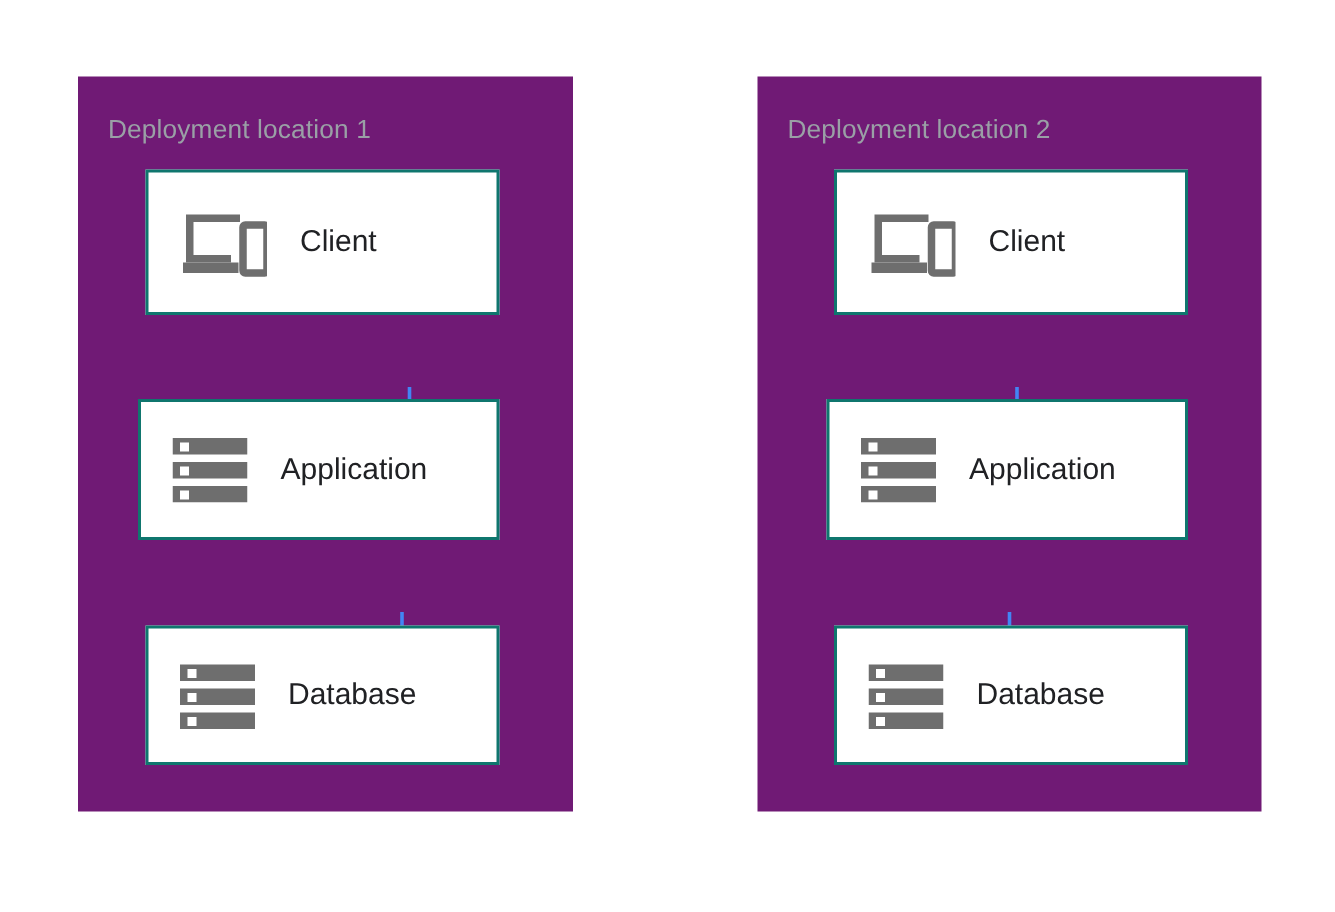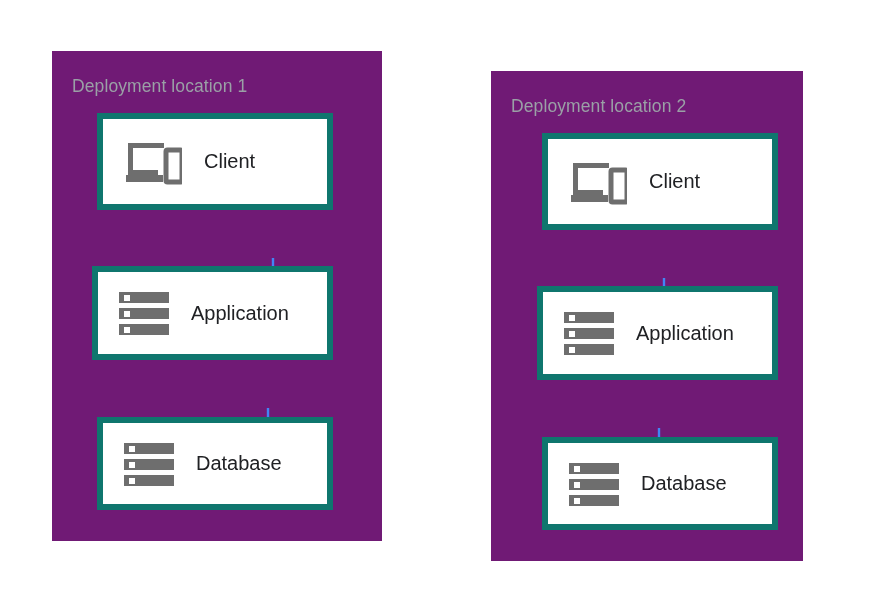--- a/index.html
+++ b/index.html
@@ -23,37 +23,37 @@
     height: 608px;
   }
 
   
   .zone {
     position: absolute;
     background: #701a75;
     box-sizing: border-box;
   }
   .zone-1 { left: 52px;  top: 51px; width: 330px; height: 490px; }
-  .zone-2 { left: 491px; top: 51px; width: 312px; height: 490px; margin-top: 20px; }
+  .zone-2 { left: 505px; top: 51px; width: 336px; height: 490px; }
 
   .zone-title {
     position: absolute;
     left: 20px;
     top: 25px;
     font-size: 17.5px;
     color: #9AA0A6;
     letter-spacing: 0.1px;
     white-space: nowrap;
   }
 
   
   .node {
     position: absolute;
     background: #FFFFFF;
-    border: 6px solid #0f766e;
+    border: 2px solid #0f766e;
     box-sizing: border-box;
     display: flex;
     align-items: center;
     padding-left: 21px;
   }
   .node-label {
     font-size: 20px;
     color: #202124;
     white-space: nowrap;
     margin-left: 22px;

